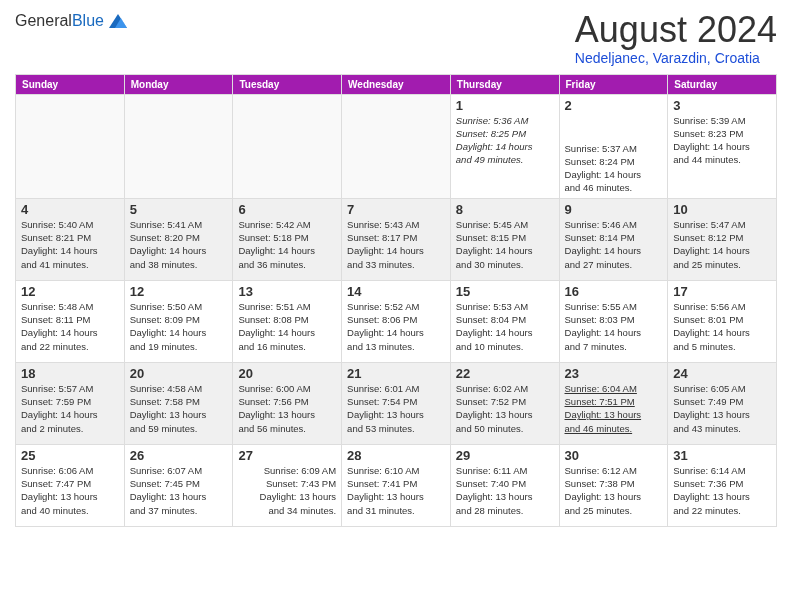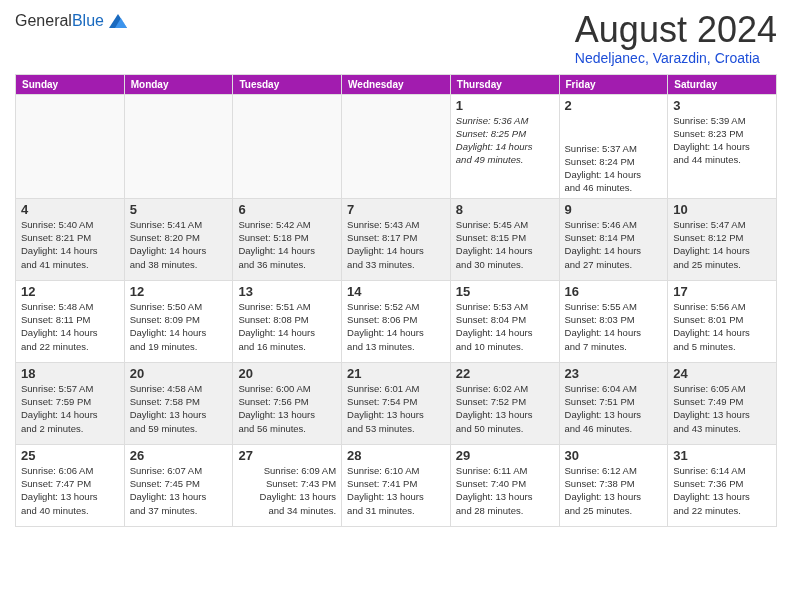--- a/index.html
+++ b/index.html
@@ -243,21 +243,21 @@
           </td>
           <td>
             <div class="day-number">22</div>
             <div class="day-info" style="white-space: pre-line;">Sunrise: 6:02 AM
 Sunset: 7:52 PM
 Daylight: 13 hours
 and 50 minutes.</div>
           </td>
           <td>
             <div class="day-number">23</div>
-            <div class="day-info" style="white-space: pre-line;">Sunrise: 6:04 AM
+            <div class="day-info" style="white-space: pre-line; text-decoration: underline;">Sunrise: 6:04 AM
 Sunset: 7:51 PM
 Daylight: 13 hours
 and 46 minutes.</div>
           </td>
           <td>
             <div class="day-number">24</div>
             <div class="day-info" style="white-space: pre-line;">Sunrise: 6:05 AM
 Sunset: 7:49 PM
 Daylight: 13 hours
 and 43 minutes.</div>

